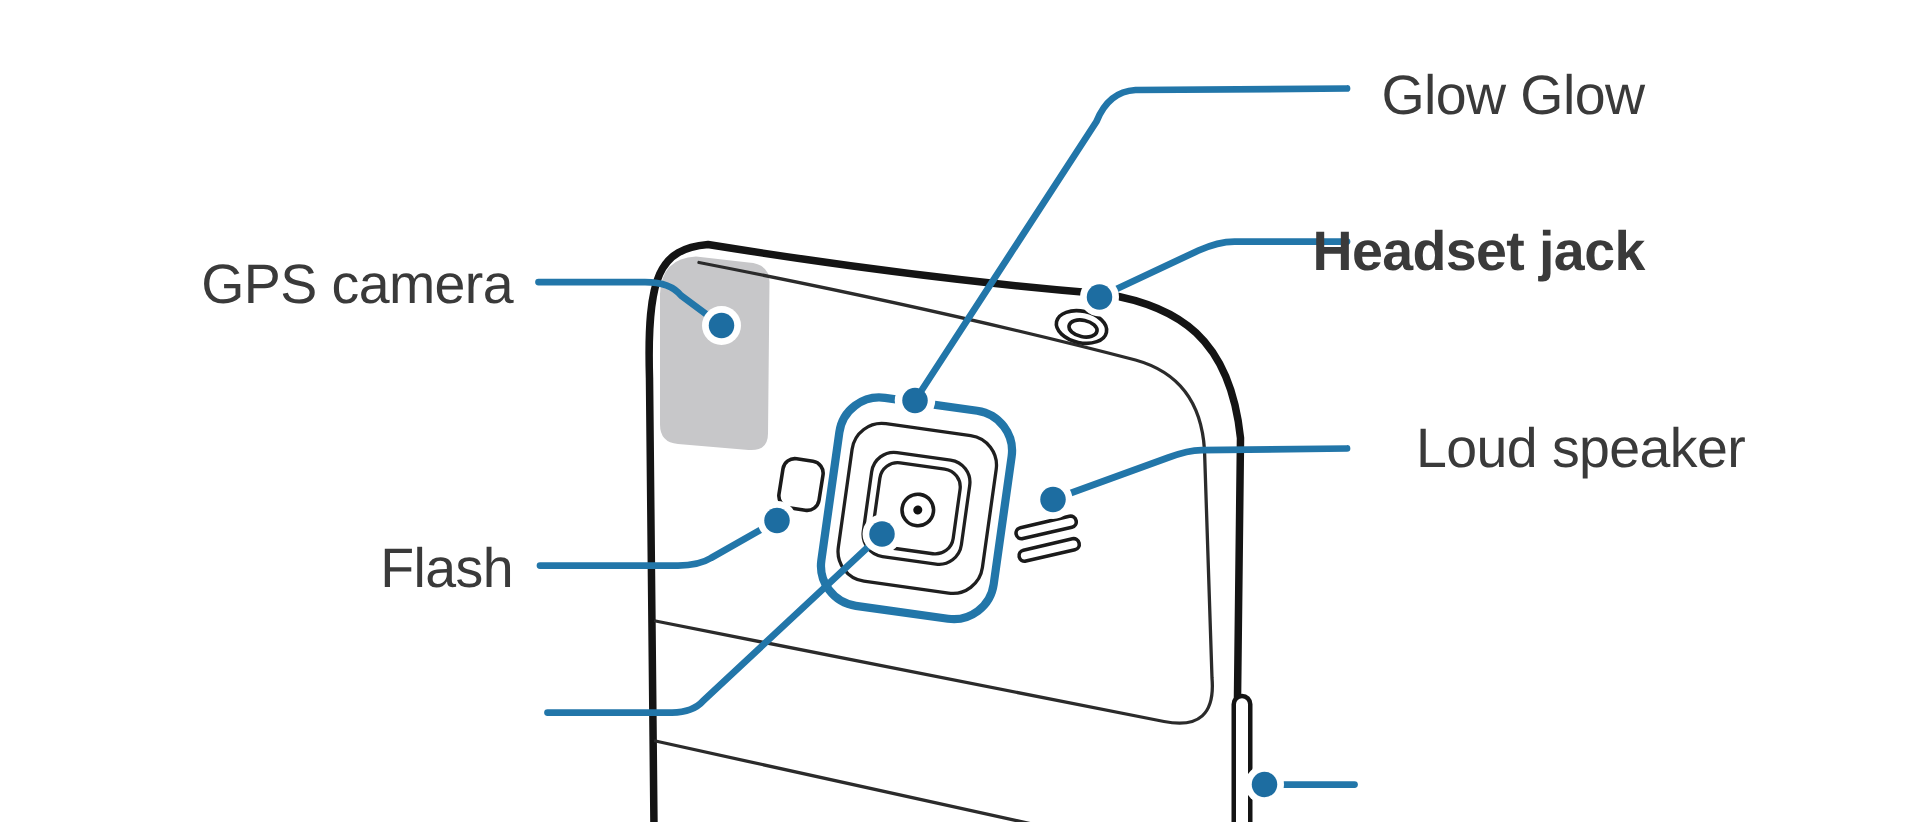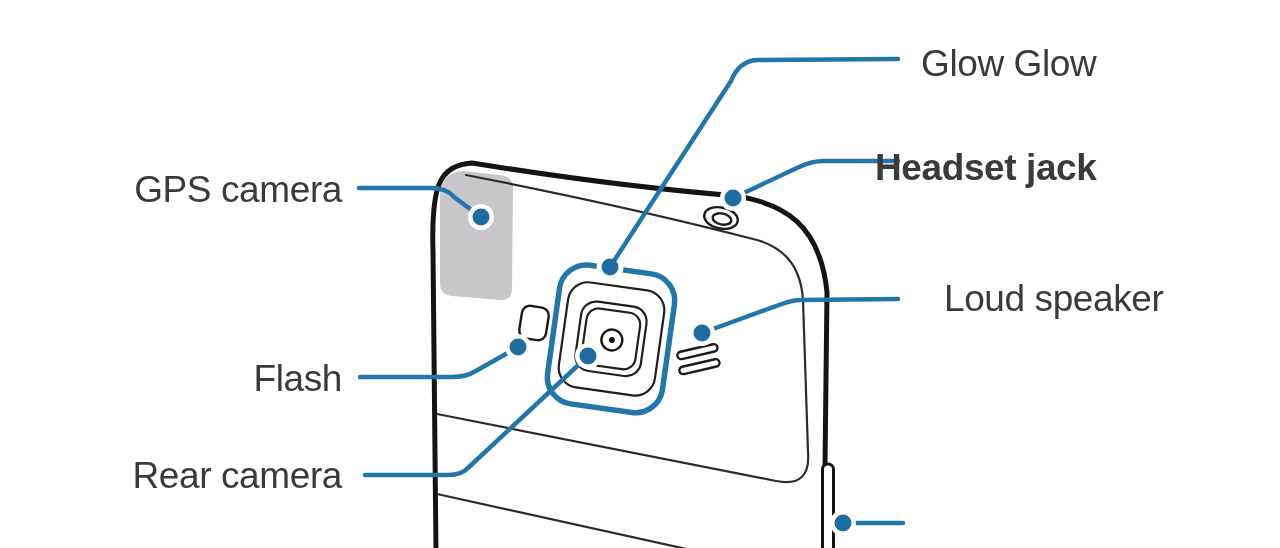--- a/index.html
+++ b/index.html
@@ -106,18 +106,17 @@
     <circle class="dot" cx="610" cy="267" r="8.5"></circle>
     <circle class="dot" cx="733" cy="198" r="8.5"></circle>
     <circle class="dot" cx="702" cy="333" r="8.5"></circle>
     <circle class="dot" cx="518" cy="347" r="8.5"></circle>
     <circle class="dot" cx="588" cy="356" r="8.5"></circle>
     <circle class="dot" cx="843" cy="523" r="8.5"></circle>
   </svg>
 
   <div class="label left" style="right:938px;top:168px;">GPS camera</div>
   <div class="label left" style="right:938px;top:357px;">Flash</div>
-  <div class="label left" style="right:938px;top:454px;">Rear camera</div>
   <div class="label right" style="left:921px;top:42px;">Glow Glow</div>
   <div class="label right" style="left:875px;top:146px;font-weight:bold;">Headset jack</div>
   <div class="label right" style="left:921px;top:277px;margin-left:23px;">Loud speaker</div>
 
 </div>
 
 </body></html>

